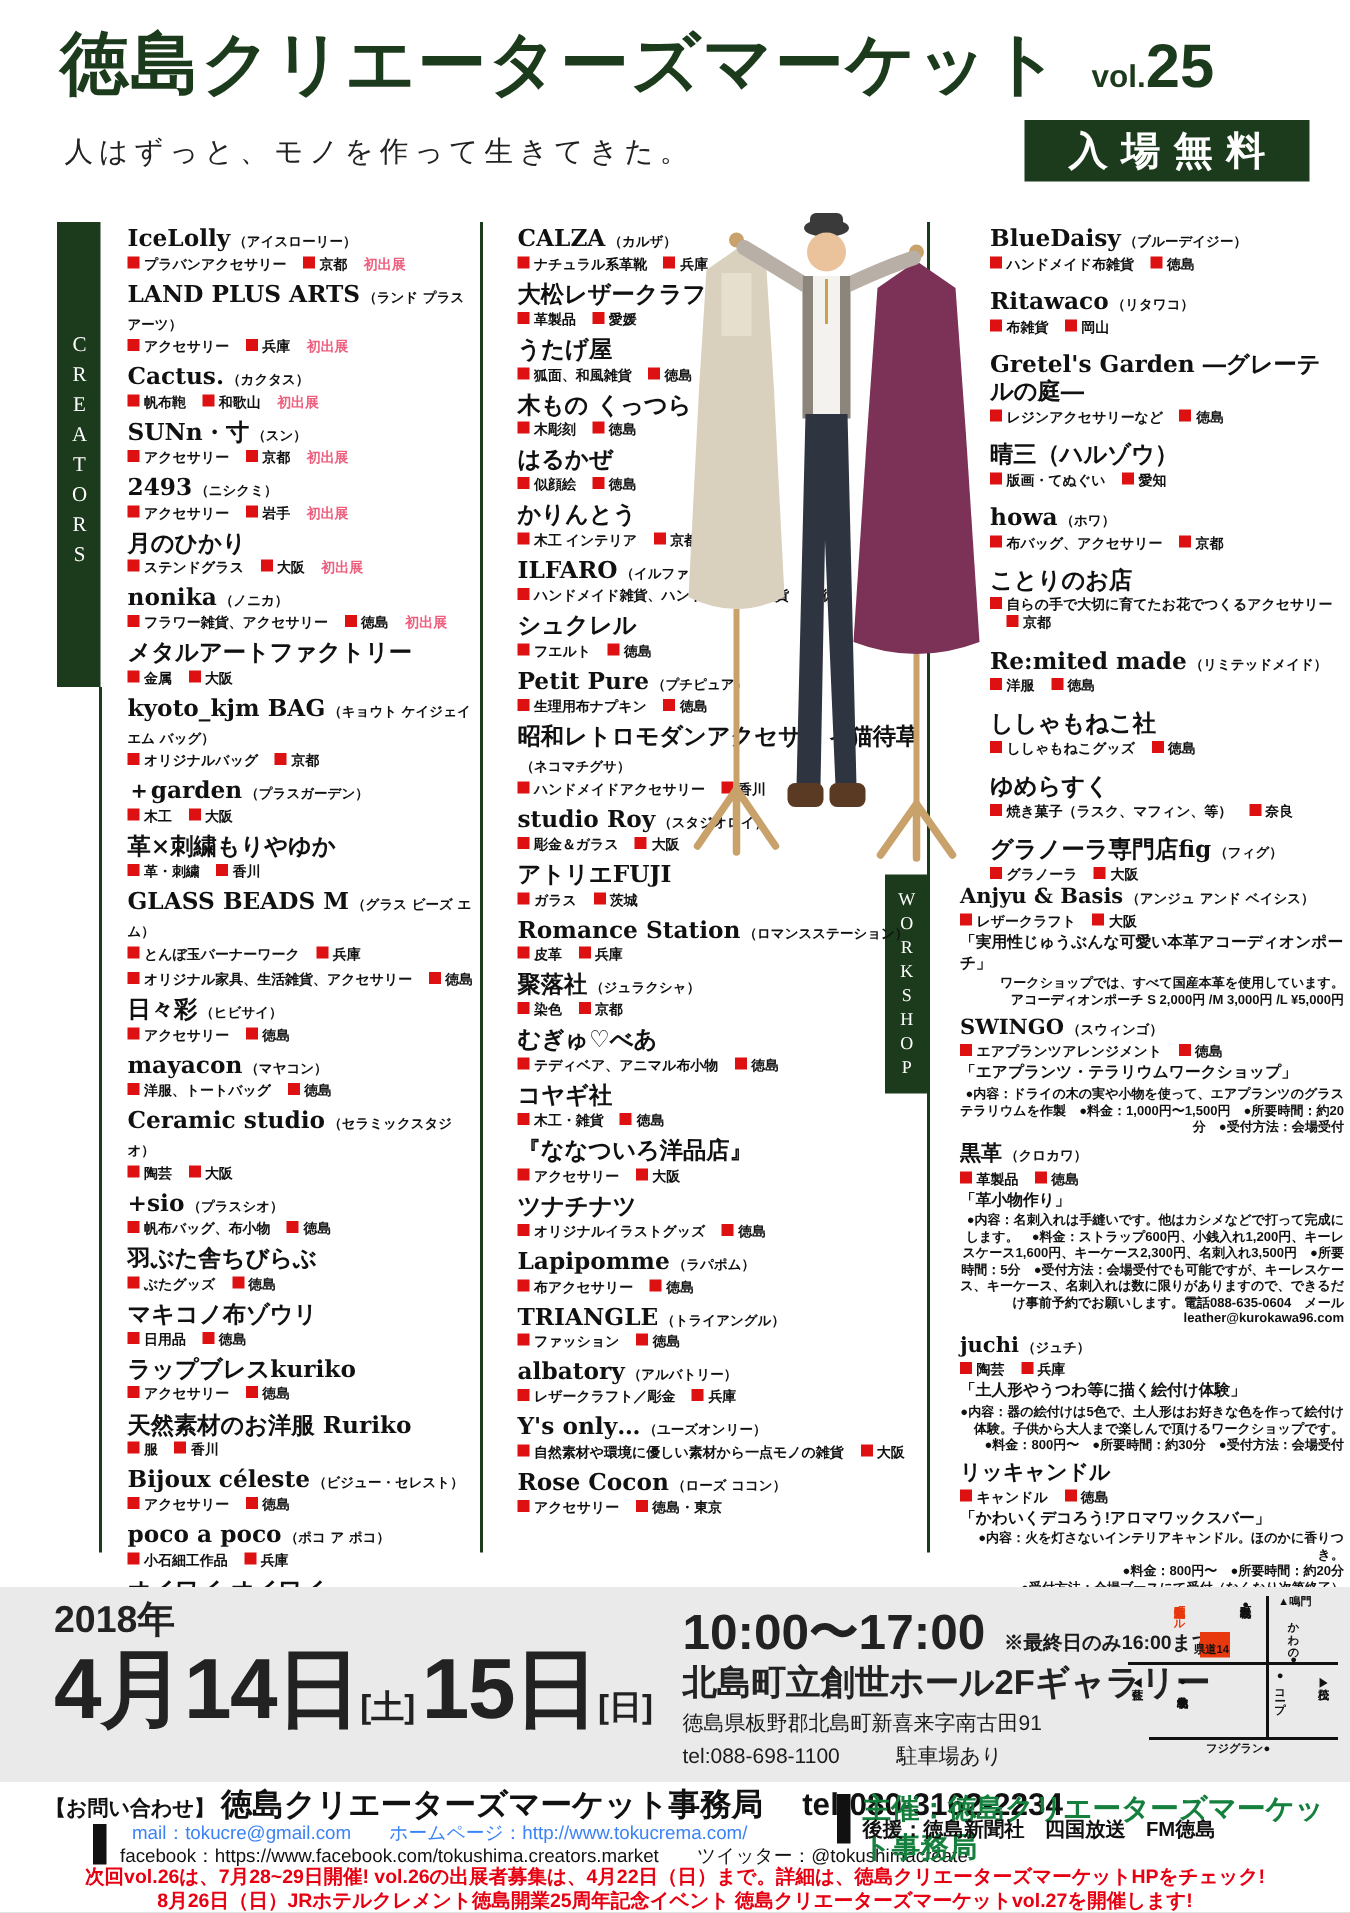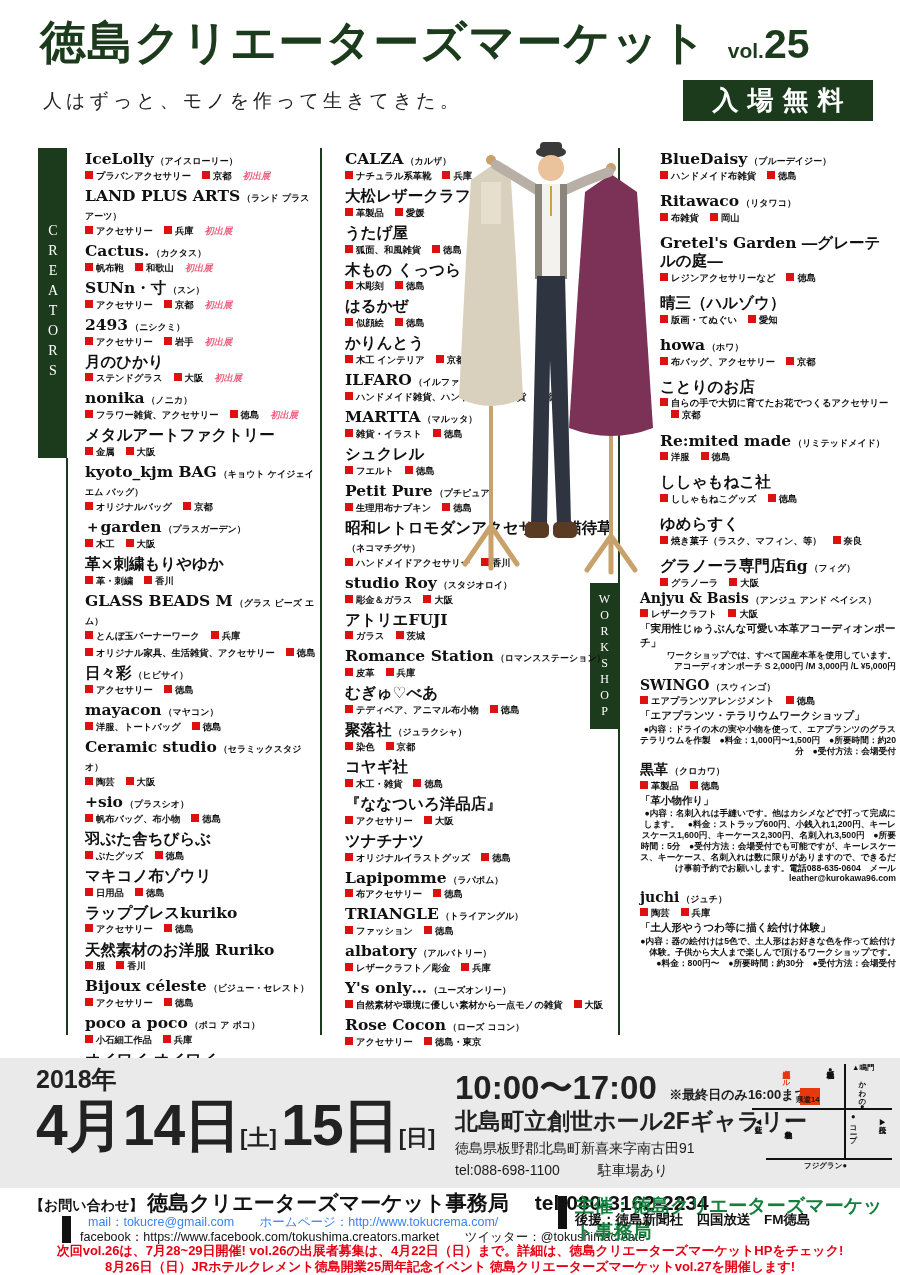--- a/index.html
+++ b/index.html
@@ -35,21 +35,21 @@
   .col3 { left:640px; top:150px; width:256px; }
   .workshops { position:absolute; left:640px; top:590px; width:256px; }
 
   .entry { margin-bottom:5px; }
   .col3 .entry { margin-bottom:10px;margin-left:20px; }
   .entry-name { font-family:"DejaVu Serif",serif; font-weight:700; font-size:15.5px; line-height:1.18; color:#111; }
   .kana { font-size:9px; margin-left:2px; }
   .entry-detail { font-size:9.3px; font-weight:700; line-height:1.3; margin-top:1.5px; color:#111; }
   .sq { display:inline-block; width:8px; height:8px; background:#dd1111; margin-right:3px; }
   .sq2 { margin-left:11px; }
-  .debut { color:#ee5e7e; margin-left:11px;font-style:italic; }
+  .debut { color:#ee5e7e; margin-left:11px; }
 
   
   .ws-entry { margin-bottom:5px; }
   .ws-entry .entry-name { font-size:14px; }
   .ws-title { font-size:10.5px; font-weight:700; margin-top:2px; line-height:1.3; color:#111; }
   .ws-desc { font-size:8.7px; line-height:1.25; font-weight:600; white-space:pre-line; margin-top:1px; color:#111;text-align:right; }
 
   
   .photo { position:absolute; left:438px; top:140px; width:222px; height:435px; z-index:5; }
 
@@ -262,24 +262,20 @@
       <div class="entry">
         <div class="entry-name"><span>かりんとう</span></div>
         <div class="entry-detail"><span class="sq"></span><span>木工 インテリア</span><span class="sq sq2"></span><span>京都</span></div>
       </div>
 
       <div class="entry">
         <div class="entry-name"><span>ILFARO</span><span class="kana">（イルファーロ）</span></div>
         <div class="entry-detail"><span class="sq"></span><span>ハンドメイド雑貨、ハンドペイント雑貨</span><span class="sq sq2"></span><span>徳島</span></div>
       </div>
 
-      <div class="entry">
-        <div class="entry-name"><span>MARTTA</span><span class="kana">（マルッタ）</span></div>
-        <div class="entry-detail"><span class="sq"></span><span>雑貨・イラスト</span><span class="sq sq2"></span><span>徳島</span></div>
-      </div>
 
       <div class="entry">
         <div class="entry-name"><span>シュクレル</span></div>
         <div class="entry-detail"><span class="sq"></span><span>フエルト</span><span class="sq sq2"></span><span>徳島</span></div>
       </div>
 
       <div class="entry">
         <div class="entry-name"><span>Petit Pure</span><span class="kana">（プチピュア）</span></div>
         <div class="entry-detail"><span class="sq"></span><span>生理用布ナプキン</span><span class="sq sq2"></span><span>徳島</span></div>
       </div>
@@ -298,27 +294,27 @@
         <div class="entry-name"><span>アトリエFUJI</span></div>
         <div class="entry-detail"><span class="sq"></span><span>ガラス</span><span class="sq sq2"></span><span>茨城</span></div>
       </div>
 
       <div class="entry">
         <div class="entry-name"><span>Romance Station</span><span class="kana">（ロマンスステーション）</span></div>
         <div class="entry-detail"><span class="sq"></span><span>皮革</span><span class="sq sq2"></span><span>兵庫</span></div>
       </div>
 
       <div class="entry">
+        <div class="entry-name"><span>聚落社</span><span class="kana">（ジュラクシャ）</span></div>
+        <div class="entry-detail"><span class="sq"></span><span>染色</span><span class="sq sq2"></span><span>京都</span></div>
+      </div>
+
+      <div class="entry">
         <div class="entry-name"><span>むぎゅ♡べあ</span></div>
         <div class="entry-detail"><span class="sq"></span><span>テディベア、アニマル布小物</span><span class="sq sq2"></span><span>徳島</span></div>
-      </div>
-
-      <div class="entry">
-        <div class="entry-name"><span>聚落社</span><span class="kana">（ジュラクシャ）</span></div>
-        <div class="entry-detail"><span class="sq"></span><span>染色</span><span class="sq sq2"></span><span>京都</span></div>
       </div>
 
       <div class="entry">
         <div class="entry-name"><span>コヤギ社</span></div>
         <div class="entry-detail"><span class="sq"></span><span>木工・雑貨</span><span class="sq sq2"></span><span>徳島</span></div>
       </div>
 
       <div class="entry">
         <div class="entry-name"><span>『ななついろ洋品店』</span></div>
         <div class="entry-detail"><span class="sq"></span><span>アクセサリー</span><span class="sq sq2"></span><span>大阪</span></div>
@@ -432,20 +428,28 @@
         <div class="ws-desc">●内容：名刺入れは手縫いです。他はカシメなどで打って完成にします。　●料金：ストラップ600円、小銭入れ1,200円、キーレスケース1,600円、キーケース2,300円、名刺入れ3,500円　●所要時間：5分　●受付方法：会場受付でも可能ですが、キーレスケース、キーケース、名刺入れは数に限りがありますので、できるだけ事前予約でお願いします。電話088-635-0604　メールleather@kurokawa96.com</div>
       </div>
 
       <div class="ws-entry">
         <div class="entry-name"><span>juchi</span><span class="kana">（ジュチ）</span></div>
         <div class="entry-detail"><span class="sq"></span><span>陶芸</span><span class="sq sq2"></span><span>兵庫</span></div>
         <div class="ws-title">「土人形やうつわ等に描く絵付け体験」</div>
         <div class="ws-desc">●内容：器の絵付けは5色で、土人形はお好きな色を作って絵付け体験。子供から大人まで楽しんで頂けるワークショップです。　●料金：800円〜　●所要時間：約30分　●受付方法：会場受付</div>
       </div>
 
+      <div class="ws-entry">
+        <div class="entry-name"><span>リッキャンドル</span></div>
+        <div class="entry-detail"><span class="sq"></span><span>キャンドル</span><span class="sq sq2"></span><span>徳島</span></div>
+        <div class="ws-title">「かわいくデコろう!アロマワックスバー」</div>
+        <div class="ws-desc">●内容：火を灯さないインテリアキャンドル。ほのかに香りつき。
+●料金：800円〜　●所要時間：約20分
+●受付方法：会場ブースにて受付（なくなり次第終了）</div>
+      </div>
     </div>
 
   <svg class="photo" viewBox="0 0 220 435" xmlns="http://www.w3.org/2000/svg">
 
     <circle cx="52" cy="20" r="5" fill="#c9a16b"></circle>
     <path d="M52 26 L32 40 L27 120 L20 258 Q52 274 84 258 L77 120 L72 40 Z" fill="#d9d0bd"></path>
     <rect x="42" y="42" width="20" height="42" fill="#e6dfcd"></rect>
     <rect x="50" y="266" width="4" height="120" fill="#c9a16b"></rect>
     <path d="M52 386 L26 424 M52 386 L52 428 M52 386 L78 424" stroke="#c9a16b" stroke-width="5" fill="none" stroke-linecap="round"></path>
 

